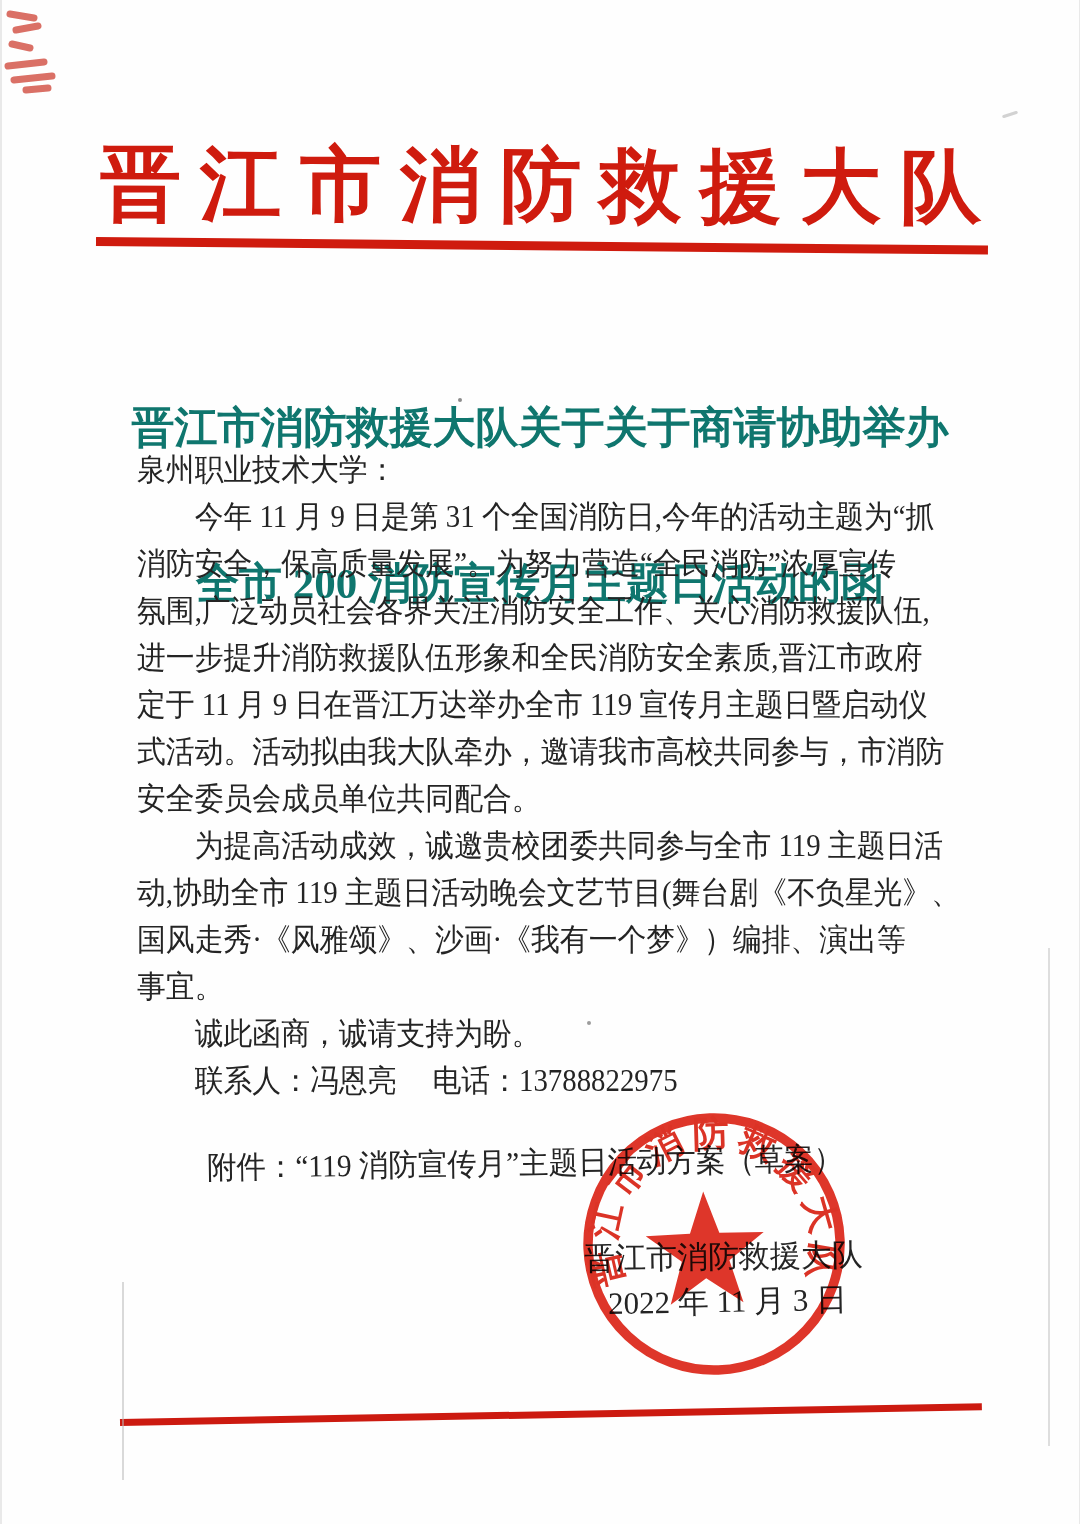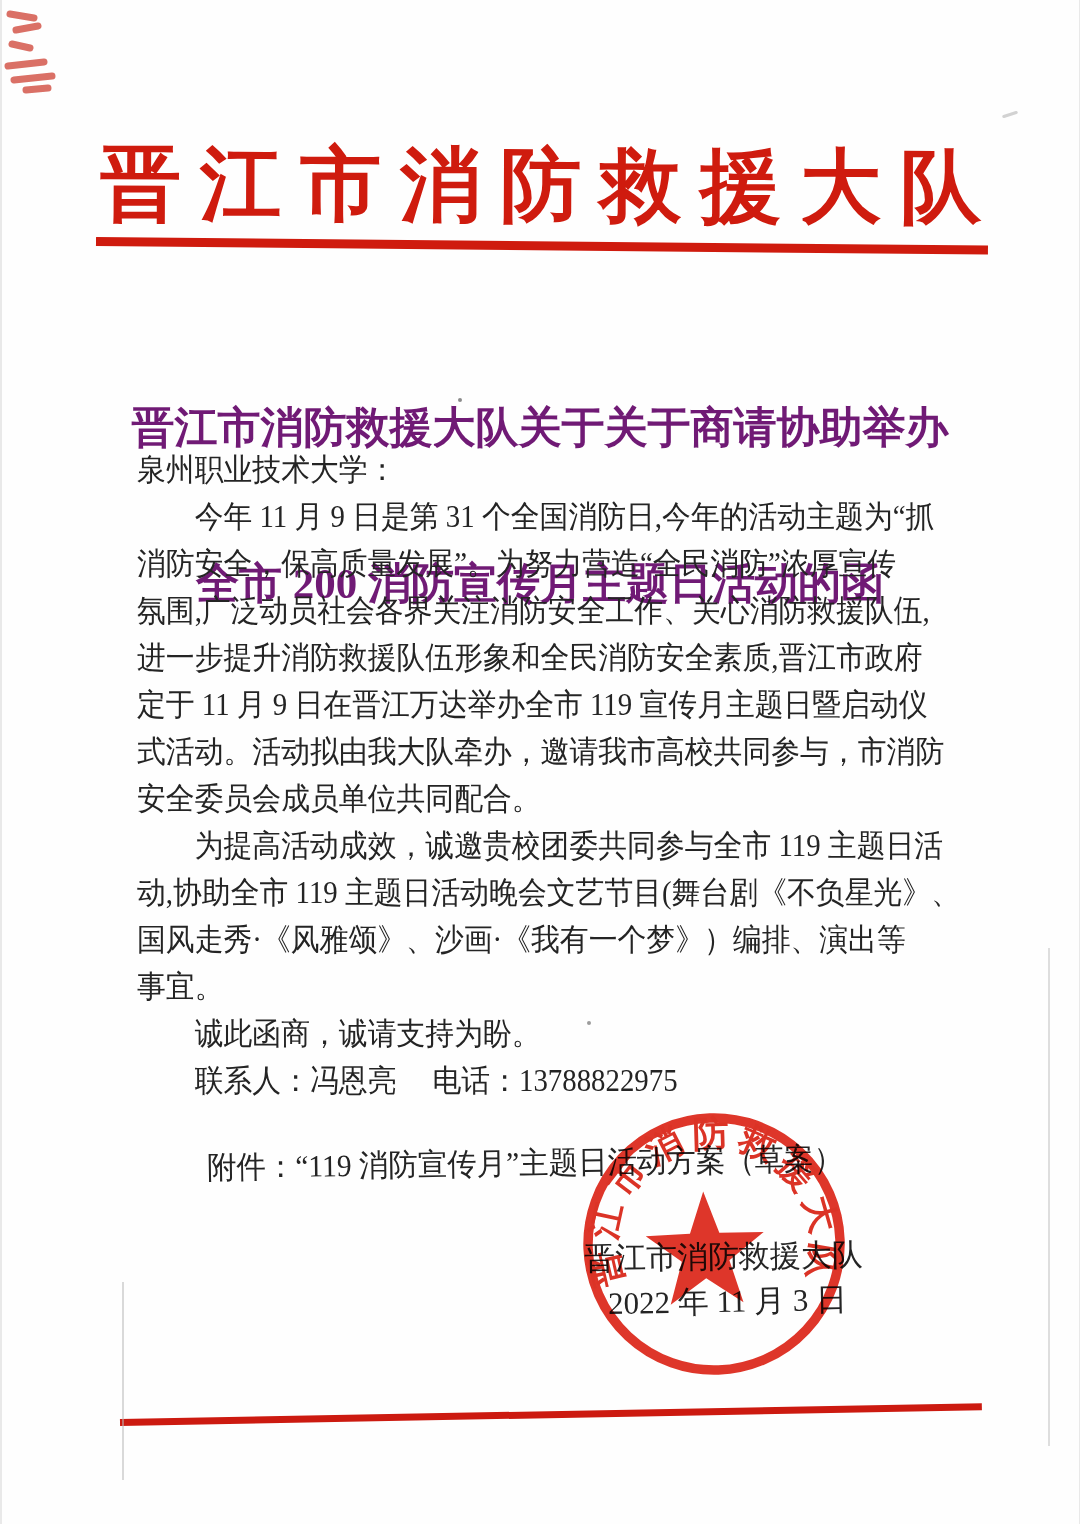--- a/index.html
+++ b/index.html
@@ -16,21 +16,21 @@
     letter-spacing:19px; text-indent:19px; white-space:pre;
     transform:rotate(0.25deg);
   }
   .red-rule {
     position:absolute; left:94px; top:237px; width:892px; height:9px;
     transform:rotate(0.55deg); transform-origin:left center;
   }
   
   .doc-title {
     position:absolute; left:0; right:0; top:298px; text-align:center;
-    font-weight:bold; font-size:43px; line-height:52px; color:#701a75;
+    font-weight:bold; font-size:43px; line-height:52px; color:#0f766e;
     white-space:pre;
   }
   
   .body-text {
     position:absolute; left:135px; top:446px; width:890px;
     font-size:31px; line-height:47px; color:#242424;
     transform:scaleX(0.93); transform-origin:left top;
   }
   .bline { white-space:pre; }
   .attachment {

